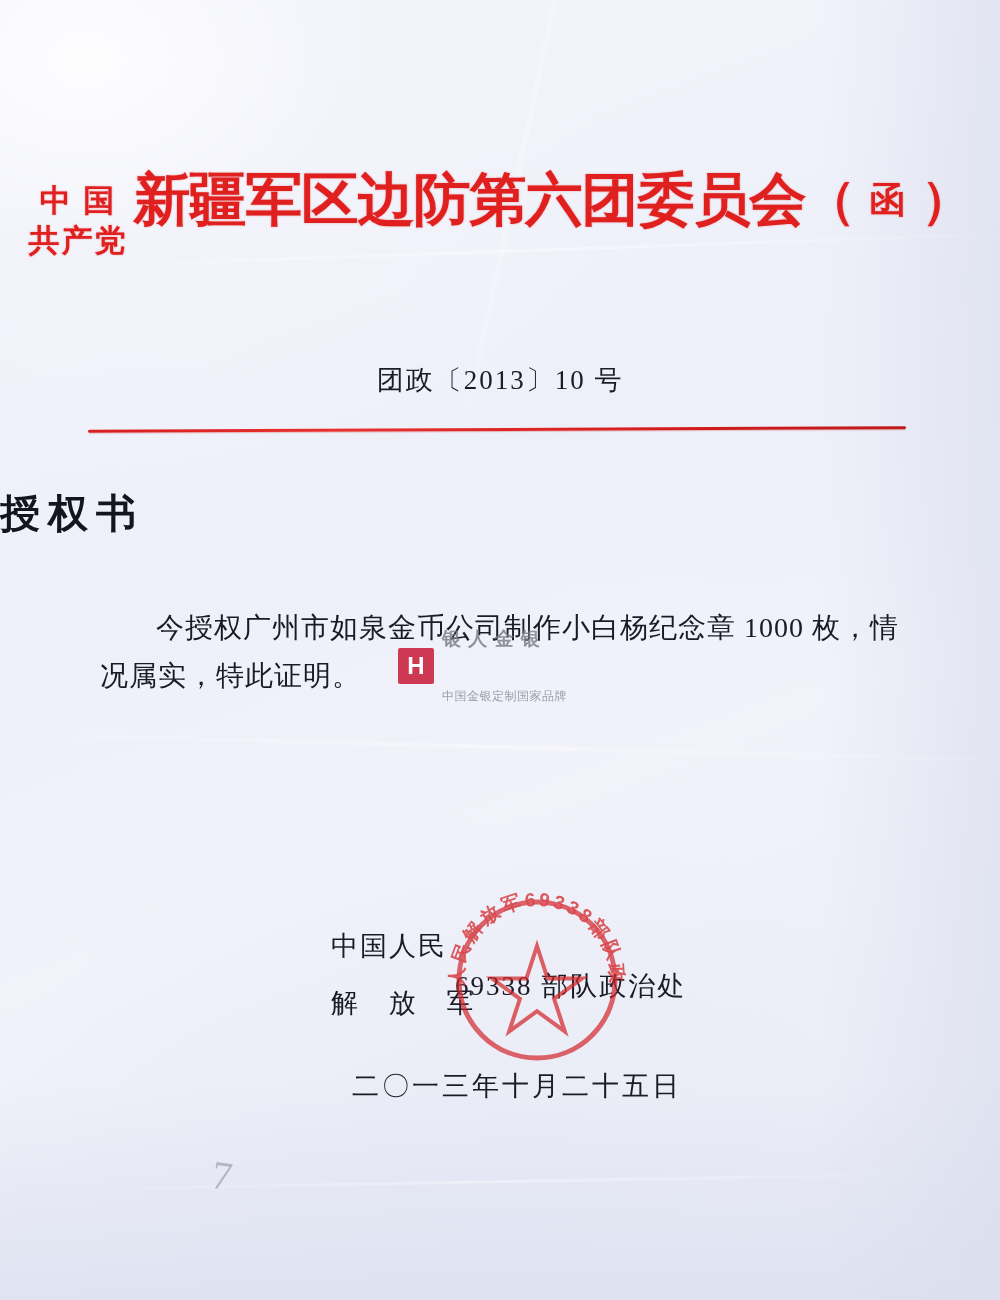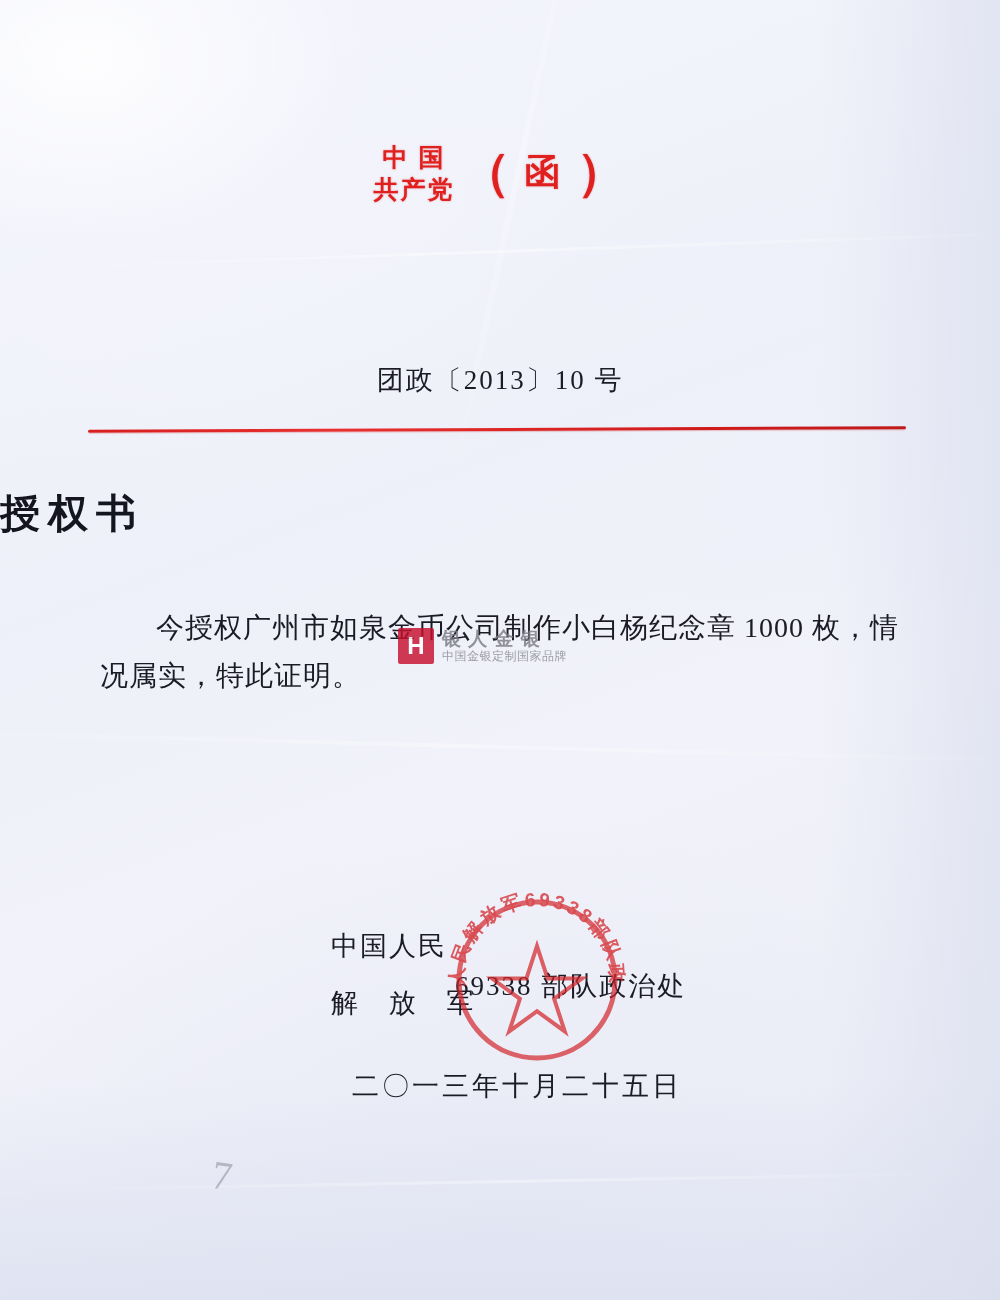--- a/index.html
+++ b/index.html
@@ -50,25 +50,26 @@
     align-items: center;
     justify-content: center;
     color: #e01f1f;
     text-shadow: 0 0 2px rgba(224,31,31,0.45);
   }
   .party-stack {
     display: inline-block;
     text-align: center;
     font-family: "Liberation Sans", sans-serif;
     font-weight: bold;
-    font-size: 25px;
+    font-size: 31px;
     line-height: 1.28;
     letter-spacing: 2px;
     margin-right: 6px;
     transform: translateY(1px);
+    margin-top: 40px;
   }
   .party-stack div { white-space: nowrap; }
   .org-title {
     font-family: "Liberation Sans", sans-serif;
     font-weight: bold;
     font-size: 57px;
     letter-spacing: -1px;
     line-height: 1;
     white-space: nowrap;
   }
@@ -201,20 +202,21 @@
     font-size: 19px;
     font-weight: bold;
     color: #7c7c86;
     letter-spacing: 1px;
   }
   .wm-sub {
     font-family: "Liberation Sans", sans-serif;
     font-size: 12px;
     color: #8a8a93;
     letter-spacing: 0.5px;
+    margin-top: 40px;
   }
   .pencil-mark {
     position: absolute;
     left: 212px;
     top: 1152px;
     font-size: 40px;
     color: rgba(120,120,135,0.45);
     transform: rotate(8deg);
     font-family: "Liberation Serif", serif;
   }
@@ -233,20 +235,21 @@
     <div class="crease" style="left:520px;top:-200px;width:6px;height:700px;transform:rotate(12deg);opacity:0.45;background:linear-gradient(to bottom, rgba(255,255,255,0), rgba(255,255,255,0.7), rgba(255,255,255,0));"></div>
     <div class="crease" style="left:60px;top:1180px;width:900px;height:3px;transform:rotate(-1deg);opacity:0.5;"></div>
   </div>
 
   <div class="doc-header">
     <div class="header-row">
       <span class="party-stack">
         <div>中 国</div>
         <div>共产党</div>
       </span>
+      <span class="org-title">新疆军区边防第六团委员会</span>
       <span class="org-paren">（</span>
       <span class="org-paren paren-inner">函</span>
       <span class="org-paren">）</span>
     </div>
   </div>
 
   <div class="doc-number">团政〔2013〕10 号</div>
 
   <div class="red-rule"></div>
 

